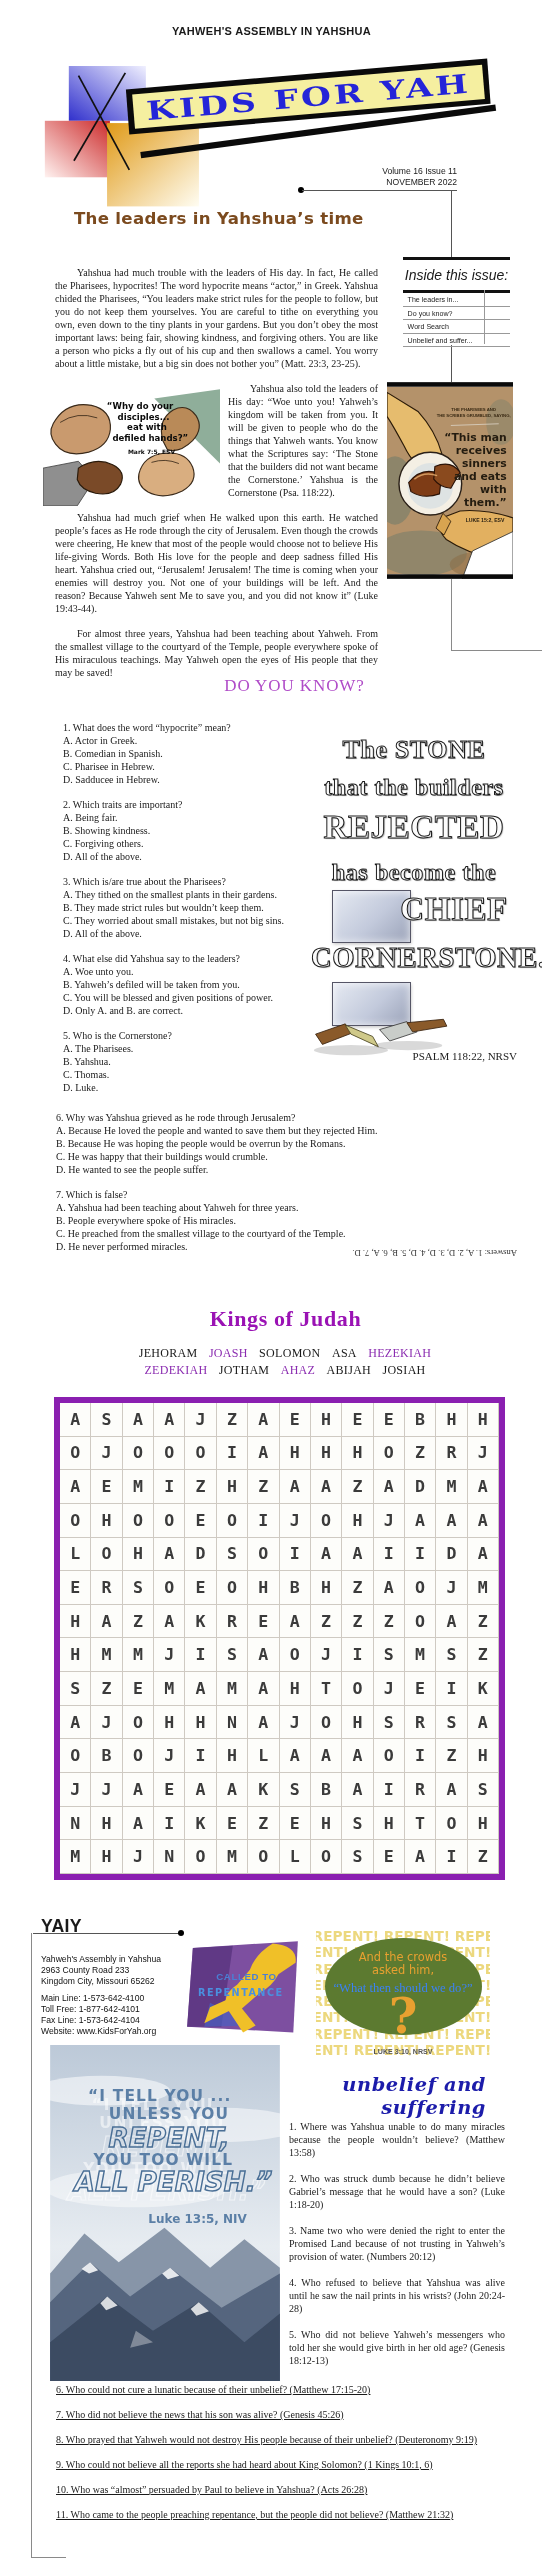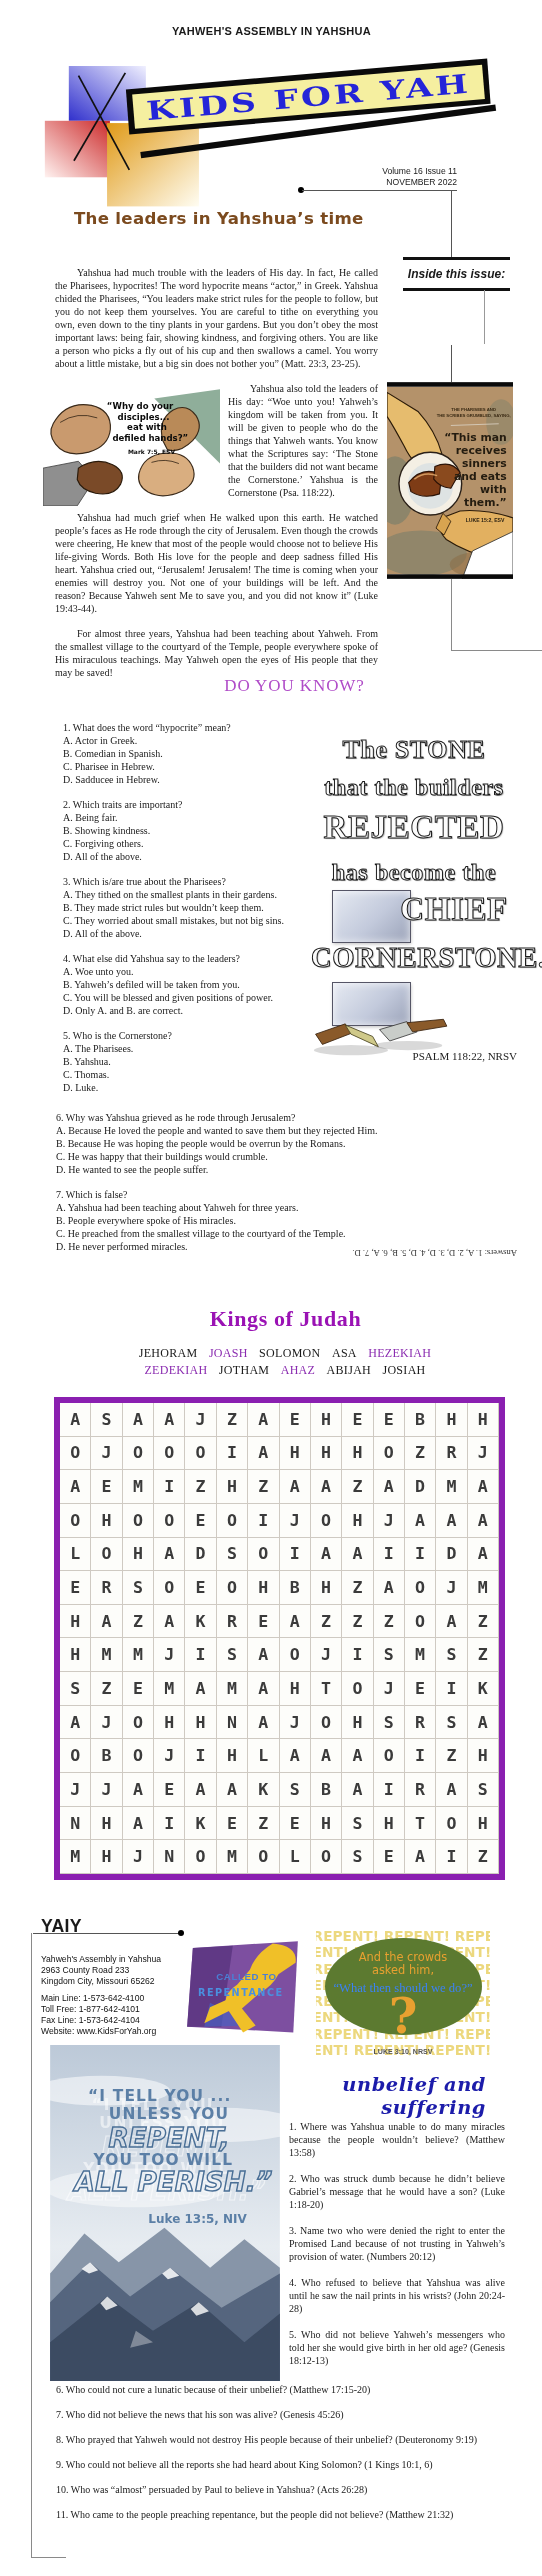--- a/index.html
+++ b/index.html
@@ -21,21 +21,21 @@
   
   #article-title{top:209px;left:74px;font-family:"DejaVu Sans",sans-serif;font-weight:600;
     font-size:16.6px;color:#7b4a1e;letter-spacing:0.3px;}
   #article-body{top:254px;left:43px;width:347px;font-size:10px;line-height:13px;text-align:justify;}
   #article-body p{margin:12px;text-indent:22px;}
   #hands-figure{float:left;width:177px;height:118px;margin:5.7px 8px 3.4px 0;}
 
   
   #inside-box{top:257px;left:403px;width:107px;font-family:"Liberation Sans",sans-serif;}
   .thickbar{height:2.9px;background:#111;}
-  #inside-title{text-align:center;font-weight:bold;font-style:italic;font-size:12px;padding:7.4px 0 6.9px 0;}
+  #inside-title{text-align:center;font-weight:normal;font-style:italic;font-size:14px;padding:7.4px 0 6.9px 0;}
   .inside-item{font-size:7.1px;color:#222;padding:2.9px 0 1.7px 4.6px;border-bottom:0.6px solid #999;}
   #inside-vline{top:290px;left:484px;width:0.6px;height:54px;background:#999;}
 
   
   .grey-line{background:#8a8a8a;}
 
   
   #dyk-title{top:676px;left:160px;width:269px;text-align:center;font-size:17px;
     color:#b04cc8;letter-spacing:0.9px;}
   .quiz-col{font-size:10px;line-height:13px;}
@@ -93,21 +93,21 @@
   #qmark{top:64px;color:#e8a030;font-family:"DejaVu Serif",serif;font-weight:bold;font-size:49px;line-height:49px;}
   #rep-ref{top:120px;color:#555;font-family:"Liberation Sans",sans-serif;font-weight:bold;font-size:7.1px;}
 
   #unbelief-title{top:2073px;left:297px;width:189px;text-align:right;
     font-family:"DejaVu Serif",serif;font-style:italic;font-weight:600;
     font-size:19.4px;color:#1c1caa;letter-spacing:0.6px;}
 
   #questions-side{top:2120px;left:289px;width:216px;font-size:10px;line-height:13px;text-align:justify;}
   #questions-side .qb{margin-bottom:13px;}
   #questions-bottom{top:2383px;left:56px;width:450px;font-size:10px;line-height:13px;}
-  #questions-bottom .qb{margin-bottom:12px;padding-left:17px;text-indent:-17px;}
+  #questions-bottom .qb{margin-bottom:12px;padding-left:17px;text-indent:-17px;text-decoration:underline;}
 </style>
 </head>
 <body>
 
 <div id="page">
 
   <div id="masthead" class="abs">YAHWEH'S ASSEMBLY IN YAHSHUA</div>
 
   <svg class="abs" style="left:34px;top:54px;" width="468" height="157" viewBox="60 95 820 275">
     <defs>
@@ -172,20 +172,26 @@
     </div>
     <p>Yahshua also told the leaders of His day: “Woe unto you! Yahweh’s kingdom will be taken from you.  It will be given to people who do the things that Yahweh wants.  You know what the Scriptures say: ‘The Stone that the builders did not want became the Cornerstone.’  Yahshua is the Cornerstone (Psa. 118:22).</p>
     <p>Yahshua had much grief when He walked upon this earth.  He watched people’s faces as He rode through the city of Jerusalem.  Even though the crowds were cheering, He knew that most of the people would choose not to believe His life-giving Words.  Both His love for the people and deep sadness filled His heart.  Yahshua cried out, “Jerusalem!  Jerusalem!  The time is coming when your enemies will destroy you. Not one of your buildings will be left. And the reason? Because Yahweh sent Me to save you, and you did not know it” (Luke 19:43-44).</p>
     <p>For almost three years, Yahshua had been teaching about Yahweh.  From the smallest village to the courtyard of the Temple, people everywhere spoke of His miraculous teachings.  May Yahweh open the eyes of His people that they may be saved!</p>
   </div>
 
   <div id="inside-box" class="abs">
     <div class="thickbar"></div>
     <div id="inside-title">Inside this issue:</div>
     <div class="thickbar"></div>
+    <div id="inside-list">
+        <div class="inside-item">The leaders in...</div>
+        <div class="inside-item">Do you know?</div>
+        <div class="inside-item">Word Search</div>
+        <div class="inside-item">Unbelief and suffer...</div>
+      </div>
   </div>
   <div id="inside-vline" class="abs"></div>
 
   <svg class="abs" style="left:387px;top:382px;" width="126" height="197" viewBox="0 0 221 345">
     <rect x="0" y="8" width="221" height="329" fill="#b4926a"></rect>
     <ellipse cx="14" cy="190" rx="34" ry="60" fill="#6e7a6a" opacity="0.55"></ellipse>
     <ellipse cx="60" cy="300" rx="80" ry="40" fill="#6e7a6a" opacity="0.5"></ellipse>
     <ellipse cx="200" cy="70" rx="26" ry="40" fill="#6e7a6a" opacity="0.35"></ellipse>
     <ellipse cx="160" cy="320" rx="50" ry="22" fill="#8a6a42" opacity="0.5"></ellipse>
 

